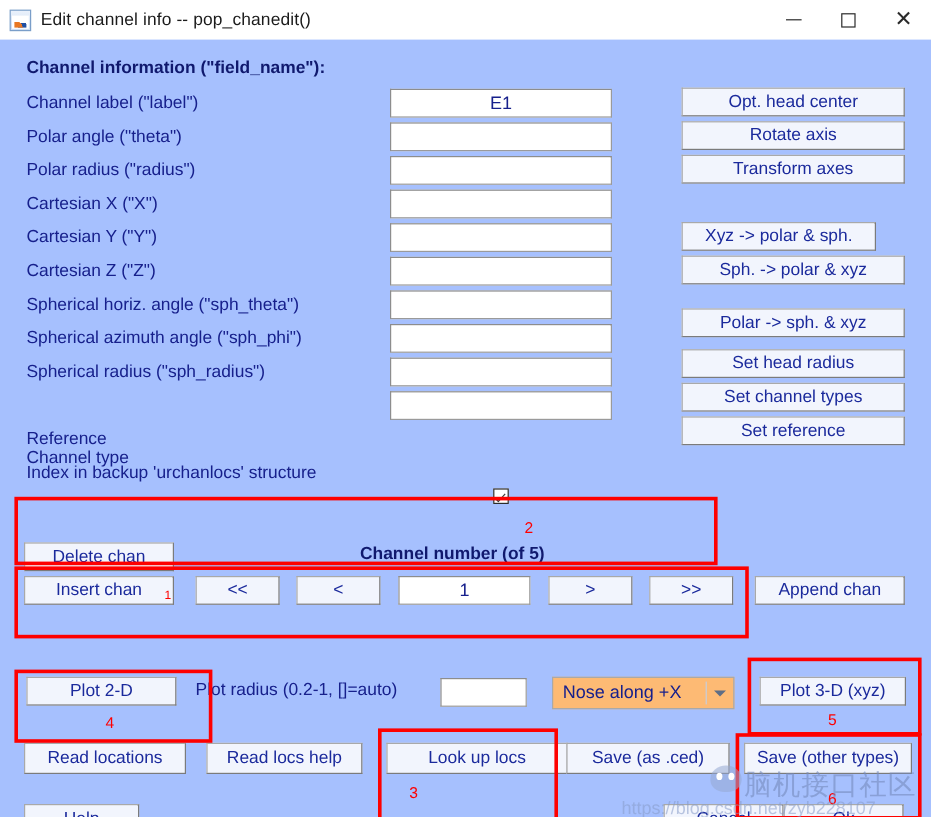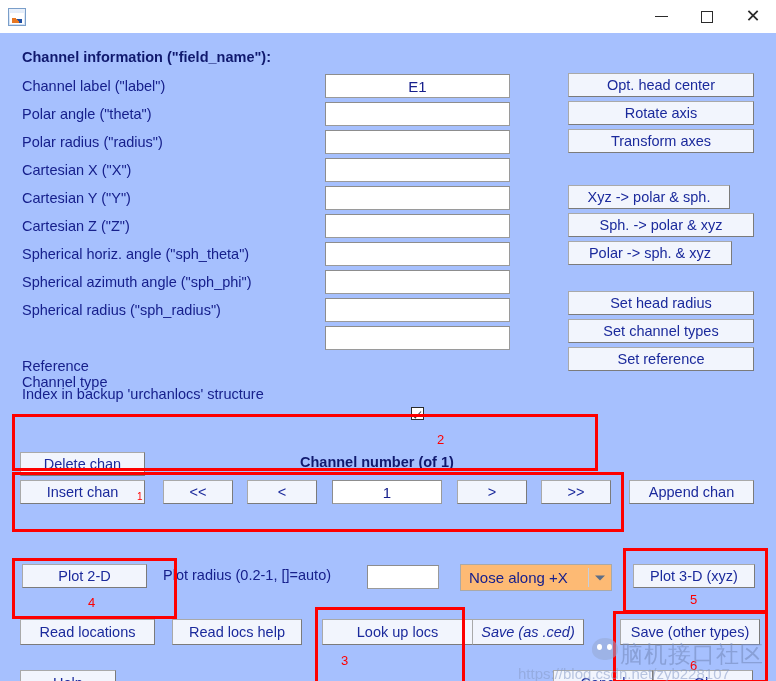--- a/index.html
+++ b/index.html
@@ -185,20 +185,21 @@
   .wm-face::before { left:5px; }
   .wm-face::after { left:15px; }
 </style>
 </head>
 <body>
 
 <div id="app">
 
   <div class="titlebar">
     <div class="tb-icon"></div>
+    <div class="tb-title">Edit channel info -- pop_chanedit()</div>
     <div class="tb-controls">
       <div class="tb-btn">
           <span class="gl-min"></span>
         </div>
       <div class="tb-btn">
           <span class="gl-max"></span>
         </div>
       <div class="tb-btn">
           <span class="gl-cls">✕</span>
         </div>
@@ -232,30 +233,30 @@
     <div class="field" style="left:325px; top:237px; width:185px; height:24px;"></div>
     <div class="field" style="left:325px; top:265px; width:185px; height:24px;"></div>
     <div class="field" style="left:325px; top:293px; width:185px; height:24px;"></div>
 
     <div class="btn" style="left:568px; top:40px;  width:186px; height:24px;">Opt. head center</div>
     <div class="btn" style="left:568px; top:68px;  width:186px; height:24px;">Rotate axis</div>
     <div class="btn" style="left:568px; top:96px;  width:186px; height:24px;">Transform axes</div>
 
     <div class="btn" style="left:568px; top:152px; width:162px; height:24px;">Xyz -&gt; polar &amp; sph.</div>
     <div class="btn" style="left:568px; top:180px; width:186px; height:24px;">Sph. -&gt; polar &amp; xyz</div>
-    <div class="btn" style="left:568px; top:208px; width:164px; height:24px;">Polar -&gt; sph. &amp; xyz</div>
+    <div class="btn" style="left:568px; top:224px; width:186px; height:24px;">Polar -&gt; sph. &amp; xyz</div>
 
     <div class="btn" style="left:568px; top:258px; width:186px; height:24px;">Set head radius</div>
     <div class="btn" style="left:568px; top:286px; width:186px; height:24px;">Set channel types</div>
     <div class="btn" style="left:568px; top:314px; width:186px; height:24px;">Set reference</div>
 
     <div class="checkbox" style="left:411px; top:374px;"></div>
 
     <div class="btn lbl-none" style="left:20px; top:419px; width:125px; height:24px;">Delete chan</div>
-    <div class="lbl bold" style="left:300px; top:422px;">Channel number (of 1)</div>
+    <div class="lbl bold" style="left:300px; top:422px;">Channel number (of 5)</div>
 
     <div class="btn" style="left:20px;  top:447px; width:125px; height:24px;">Insert chan</div>
     <div class="btn" style="left:163px; top:447px; width:70px;  height:24px;">&lt;&lt;</div>
     <div class="btn" style="left:247px; top:447px; width:70px;  height:24px;">&lt;</div>
     <div class="field" style="left:332px; top:447px; width:110px; height:24px;">1</div>
     <div class="btn" style="left:457px; top:447px; width:70px;  height:24px;">&gt;</div>
     <div class="btn" style="left:541px; top:447px; width:70px;  height:24px;">&gt;&gt;</div>
     <div class="btn" style="left:629px; top:447px; width:125px; height:24px;">Append chan</div>
 
     <div class="btn" style="left:22px; top:531px; width:125px; height:24px;">Plot 2-D</div>
@@ -264,21 +265,21 @@
     <div class="combo" style="left:460px; top:531px; width:152px; height:27px;">
       <span>Nose along +X</span>
       <span class="sep"></span>
       <span class="caret"></span>
     </div>
     <div class="btn" style="left:633px; top:531px; width:122px; height:24px;">Plot 3-D (xyz)</div>
 
     <div class="btn" style="left:20px;  top:586px; width:135px; height:26px;">Read locations</div>
     <div class="btn" style="left:172px; top:586px; width:130px; height:26px;">Read locs help</div>
     <div class="btn" style="left:322px; top:586px; width:151px; height:26px;">Look up locs</div>
-    <div class="btn" style="left:472px; top:586px; width:112px; height:26px;font-style:italic;">Save (as .ced)</div>
+    <div class="btn" style="left:472px; top:586px; width:136px; height:26px;">Save (as .ced)</div>
     <div class="btn" style="left:620px; top:586px; width:140px; height:26px;">Save (other types)</div>
 
     <div class="btn" style="left:20px;  top:637px; width:96px; height:26px;">Help</div>
     <div class="btn" style="left:553px; top:637px; width:100px; height:26px;">Cancel</div>
     <div class="btn" style="left:653px; top:637px; width:100px; height:26px;">Ok</div>
 
     <div class="redbox" style="left:12px;  top:381px; width:586px; height:57px;"></div>
     <div class="rednum" style="left:437px; top:400px;">2</div>
 
     <div class="redbox" style="left:12px;  top:439px; width:612px; height:60px;"></div>

